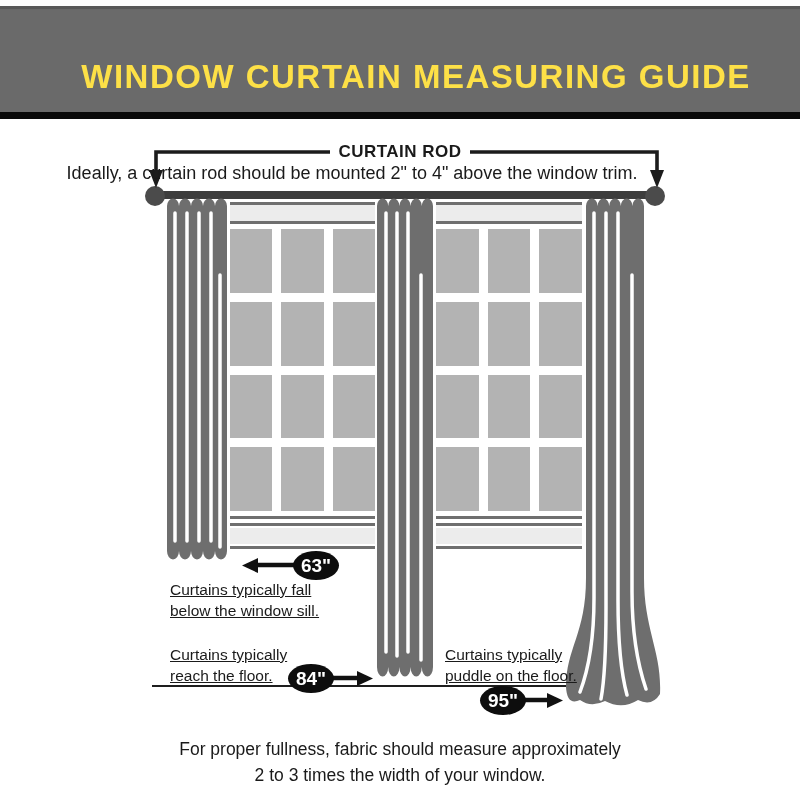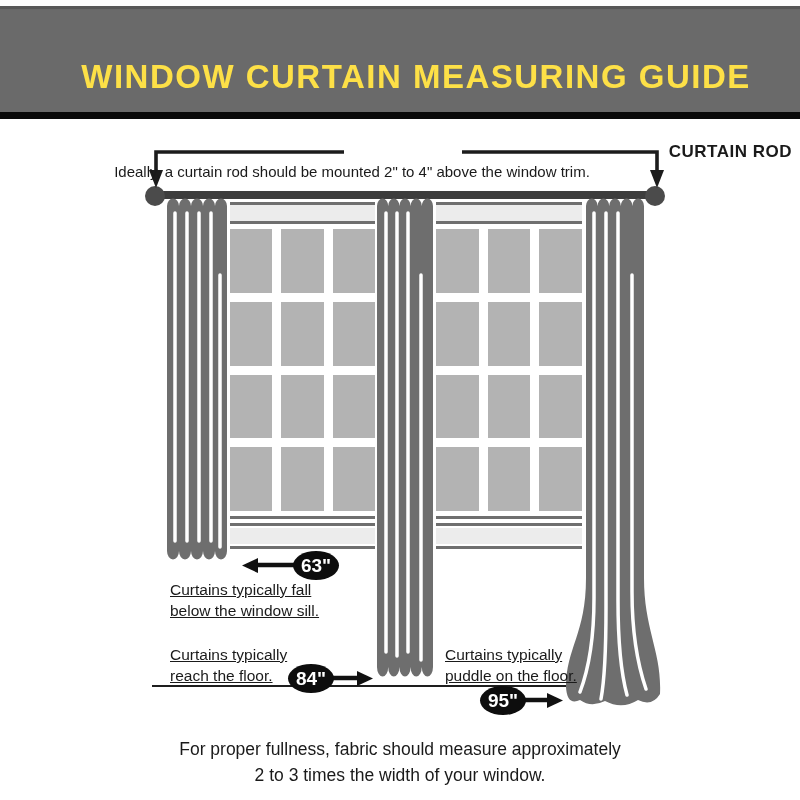--- a/index.html
+++ b/index.html
@@ -23,24 +23,24 @@
   .sill-l2{position:absolute;top:523px;height:3px;background:#6f6f6f;}
   .sill-band{position:absolute;top:528px;height:16px;background:#ececec;}
   .sill-l3{position:absolute;top:546px;height:3px;background:#6f6f6f;}
   .win-left{left:230px;width:145px;}
   .win-right{left:436px;width:146px;}
 
   
   .gfx{position:absolute;left:0;top:0;width:800px;height:800px;pointer-events:none;}
 
   
-  .rod-label{position:absolute;left:0;top:142px;width:800px;text-align:right;}
+  .rod-label{position:absolute;left:0;top:142px;width:800px;text-align:center;}
   .rod-label span{display:inline-block;background:#fff;padding:0 8px;font-size:17px;
                   font-weight:bold;letter-spacing:0.5px;}
-  .rod-caption{position:absolute;left:0;top:163px;width:704px;text-align:center;font-size:15px;}
+  .rod-caption{position:absolute;left:0;top:163px;width:704px;text-align:center;font-size:18px;}
   .desc{position:absolute;font-size:15.5px;line-height:1.35;white-space:pre-line;text-decoration:underline;}
   .desc-63{left:170px;top:580px;}
   .desc-84{left:170px;top:645px;}
   .desc-95{left:445px;top:645px;}
   .badge{position:absolute;width:46px;height:29px;background:#0d0d0d;color:#ffffff;
          border-radius:50%;display:flex;align-items:center;justify-content:center;
          font-size:19px;font-weight:bold;}
   .badge-63{left:293px;top:551px;}
   .badge-84{left:288px;top:664px;}
   .badge-95{left:480px;top:686px;}

